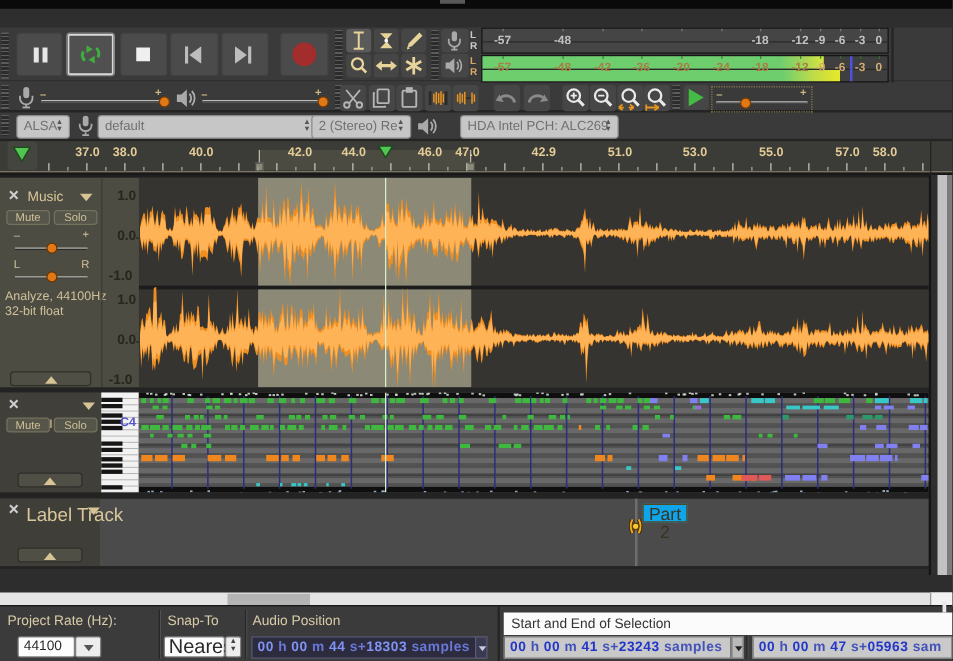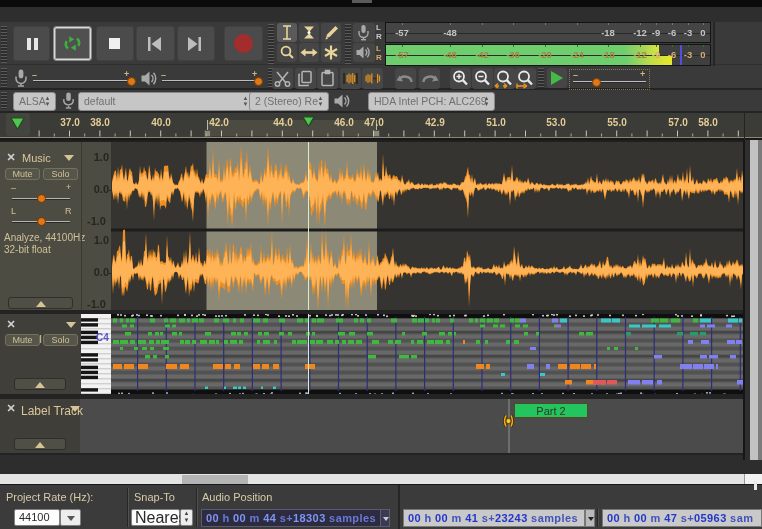--- a/index.html
+++ b/index.html
@@ -326,21 +326,21 @@
 <div class="abs sbtn" style="left:6px;top:0px;width:24px;height:23px;background:#45453f"></div>
 <svg class="abs" style="left:10px;top:4px" width="15" height="13" viewBox="0 0 15 13">
         <path d="M0.8 0.8 L14.2 0.8 L7.5 12.2 Z" fill="#52c452" stroke="#1e4a1e" stroke-width="1.2"></path>
       </svg>
 <svg class="abs" style="left:302px;top:3px" width="13" height="11" viewBox="0 0 13 11">
         <path d="M0.8 0.8 L12.2 0.8 L6.5 10.2 Z" fill="#52c452" stroke="#1e4a1e" stroke-width="1.2"></path>
       </svg>
 <div class="rlab" style="left:55px">37.0</div>
       <div class="rlab" style="left:85px">38.0</div>
       <div class="rlab" style="left:146px">40.0</div>
-      <div class="rlab" style="left:204px">42.0</div>
+      <div class="rlab" style="left:225px">42.0</div>
       <div class="rlab" style="left:268px">44.0</div>
       <div class="rlab" style="left:329px">46.0</div>
       <div class="rlab" style="left:359px">47.0</div>
       <div class="rlab" style="left:420px">42.9</div>
       <div class="rlab" style="left:481px">51.0</div>
       <div class="rlab" style="left:541px">53.0</div>
       <div class="rlab" style="left:602px">55.0</div>
       <div class="rlab" style="left:663px">57.0</div>
       <div class="rlab" style="left:693px">58.0</div>
 <svg class="abs" style="left:0;top:0" width="762" height="27" viewBox="0 0 762 27">
@@ -890,32 +890,32 @@
 <rect x="256" y="394.8" width="2" height="1.6" fill="#9fb8cf" opacity="0.9"></rect>
 <rect x="412" y="392.6" width="2" height="1.6" fill="#9fb8cf" opacity="0.9"></rect>
     <rect x="308" y="314" width="1" height="80" fill="#d8eecb"></rect>
   </svg>
 </div>
 <div class="abs" style="left:0;top:254px;width:743px;height:4.5px;background:#232323"></div>
 
 <div class="abs" style="left:0;top:258.5px;width:743px;height:54px;background:#4b4b4b">
   <div class="abs" style="left:0;top:0;width:80px;height:54px;background:#403e38"></div>
   <div class="abs xbtn" style="left:5px;top:4px">✕</div>
-  <div class="ttext" style="left:21px;top:5px;color:#d9c79b;font-size:12px">Label Track</div>
+  <div class="ttext" style="left:21px;top:5px;color:#d9c79b;font-size:15px">Label Track</div>
   <div class="dtri" style="left:70px;top:7px"></div>
   <div class="collapse" style="left:14px;top:39px;width:52px;height:12px"></div>
   <div class="abs" style="left:508px;top:0;width:1.5px;height:54px;background:#6e6e6e"></div>
   <svg class="abs" style="left:502px;top:15px" width="13" height="14" viewBox="0 0 13 14">
           <path d="M4 1.5 Q1.2 7 4 12.5" stroke="#3a2c00" stroke-width="3" fill="none"></path>
           <path d="M9 1.5 Q11.8 7 9 12.5" stroke="#3a2c00" stroke-width="3" fill="none"></path>
           <path d="M4 1.5 Q1.2 7 4 12.5" stroke="#f0a820" stroke-width="1.6" fill="none"></path>
           <path d="M9 1.5 Q11.8 7 9 12.5" stroke="#f0a820" stroke-width="1.6" fill="none"></path>
           <circle cx="6.5" cy="7" r="2.6" fill="#f8c838" stroke="#5a4000" stroke-width="1"></circle>
         </svg>
-  <div class="abs" style="left:514px;top:4.5px;width:74px;height:15px;background:#22c55e;border:1px solid #55471f;font-size:11px;color:#3a3222;text-align:center;line-height:14px">Part 2</div>
+  <div class="abs" style="left:514px;top:4.5px;width:36px;height:15px;background:#0ea5e9;border:1px solid #55471f;font-size:14px;color:#3a3222;text-align:center;line-height:14px">Part 2</div>
 </div>
 <div class="abs" style="left:0;top:312.5px;width:743px;height:2px;background:#232323"></div>
 
 <div class="abs" style="left:743px;top:0;width:2px;height:334px;background:#161616"></div>
 <div class="abs" style="left:745px;top:0;width:5px;height:334px;background:#2f2f2f"></div>
 <div class="abs" style="left:750px;top:0;width:8px;height:334px;background:#c2c2c2"></div>
 <div class="abs" style="left:758px;top:0;width:4px;height:334px;background:#7c7c7c"></div>
 <div class="abs" style="left:745px;top:330px;width:17px;height:4px;background:#2f2f2f"></div>
 </div>
 
@@ -939,20 +939,21 @@
 
 <div class="abs" style="left:131px;top:24px;width:49px;height:17px;background:#fdfdfd;border:1px solid #808080;border-radius:2px;font-size:16px;color:#2a2a2a;line-height:15px;padding-left:3px">Nearest</div>
 <div class="abs" style="left:180px;top:24px;width:13px;height:17px;background:#ededed;border:1px solid #808080;border-radius:2px;font-size:6px;color:#444;text-align:center;line-height:7px">▲<br>▼</div>
 
 <div class="abs" style="left:201px;top:23.5px;width:188px;height:18px;background:#2c2c3e;border:1px solid #5a5a72;color:#8193f5;font-size:11px;font-weight:bold;line-height:16px;white-space:nowrap;padding-left:4px;letter-spacing:0.4px">00 <span style="color:#6a78d8">h</span> 00 <span style="color:#6a78d8">m</span> 44 <span style="color:#6a78d8">s+</span>18303 <span style="color:#6a78d8">samples</span></div>
 <div class="abs" style="left:380px;top:23.5px;width:10px;height:18px;background:#3a3a52;border:1px solid #5a5a72">
         <div style="position:absolute;left:1.5px;top:7px;width:0;height:0;border-left:3.5px solid transparent;border-right:3.5px solid transparent;border-top:4.5px solid #c9c9d9"></div>
       </div>
 
 <div class="abs" style="left:398px;top:0;width:2px;height:45px;background:#262626"></div>
+<div class="abs" style="left:403px;top:4.5px;width:359px;height:18px;background:#fbfbfb;color:#333;font-size:11px;line-height:18px;padding-left:6px">Start and End of Selection</div>
 
 <div class="abs" style="left:403px;top:23.5px;width:182px;height:18px;background:#c9c9c9;border:1px solid #787878;color:#2336c9;font-size:11px;font-weight:bold;line-height:16px;white-space:nowrap;padding-left:4px;letter-spacing:0.4px">00 <span style="color:#4352b9">h</span> 00 <span style="color:#4352b9">m</span> 41 <span style="color:#4352b9">s+</span>23243 <span style="color:#4352b9">samples</span></div>
 <div class="abs" style="left:585px;top:23.5px;width:10px;height:18px;background:#b9b9b9;border:1px solid #787878">
         <div style="position:absolute;left:1.5px;top:7px;width:0;height:0;border-left:3.5px solid transparent;border-right:3.5px solid transparent;border-top:4.5px solid #222"></div>
       </div>
 <div class="groove" style="left:597px;top:23px;height:19px"></div>
 <div class="abs" style="left:602px;top:23.5px;width:160px;height:18px;background:#c9c9c9;border:1px solid #787878;color:#2336c9;font-size:11px;font-weight:bold;line-height:16px;white-space:nowrap;padding-left:4px;letter-spacing:0.4px">00 <span style="color:#4352b9">h</span> 00 <span style="color:#4352b9">m</span> 47 <span style="color:#4352b9">s+</span>05963 <span style="color:#4352b9">sam</span></div>
 <div class="abs" style="left:754px;top:-4px;width:3px;height:9px;background:#e8e8e8"></div>
 </div>
 </div>

